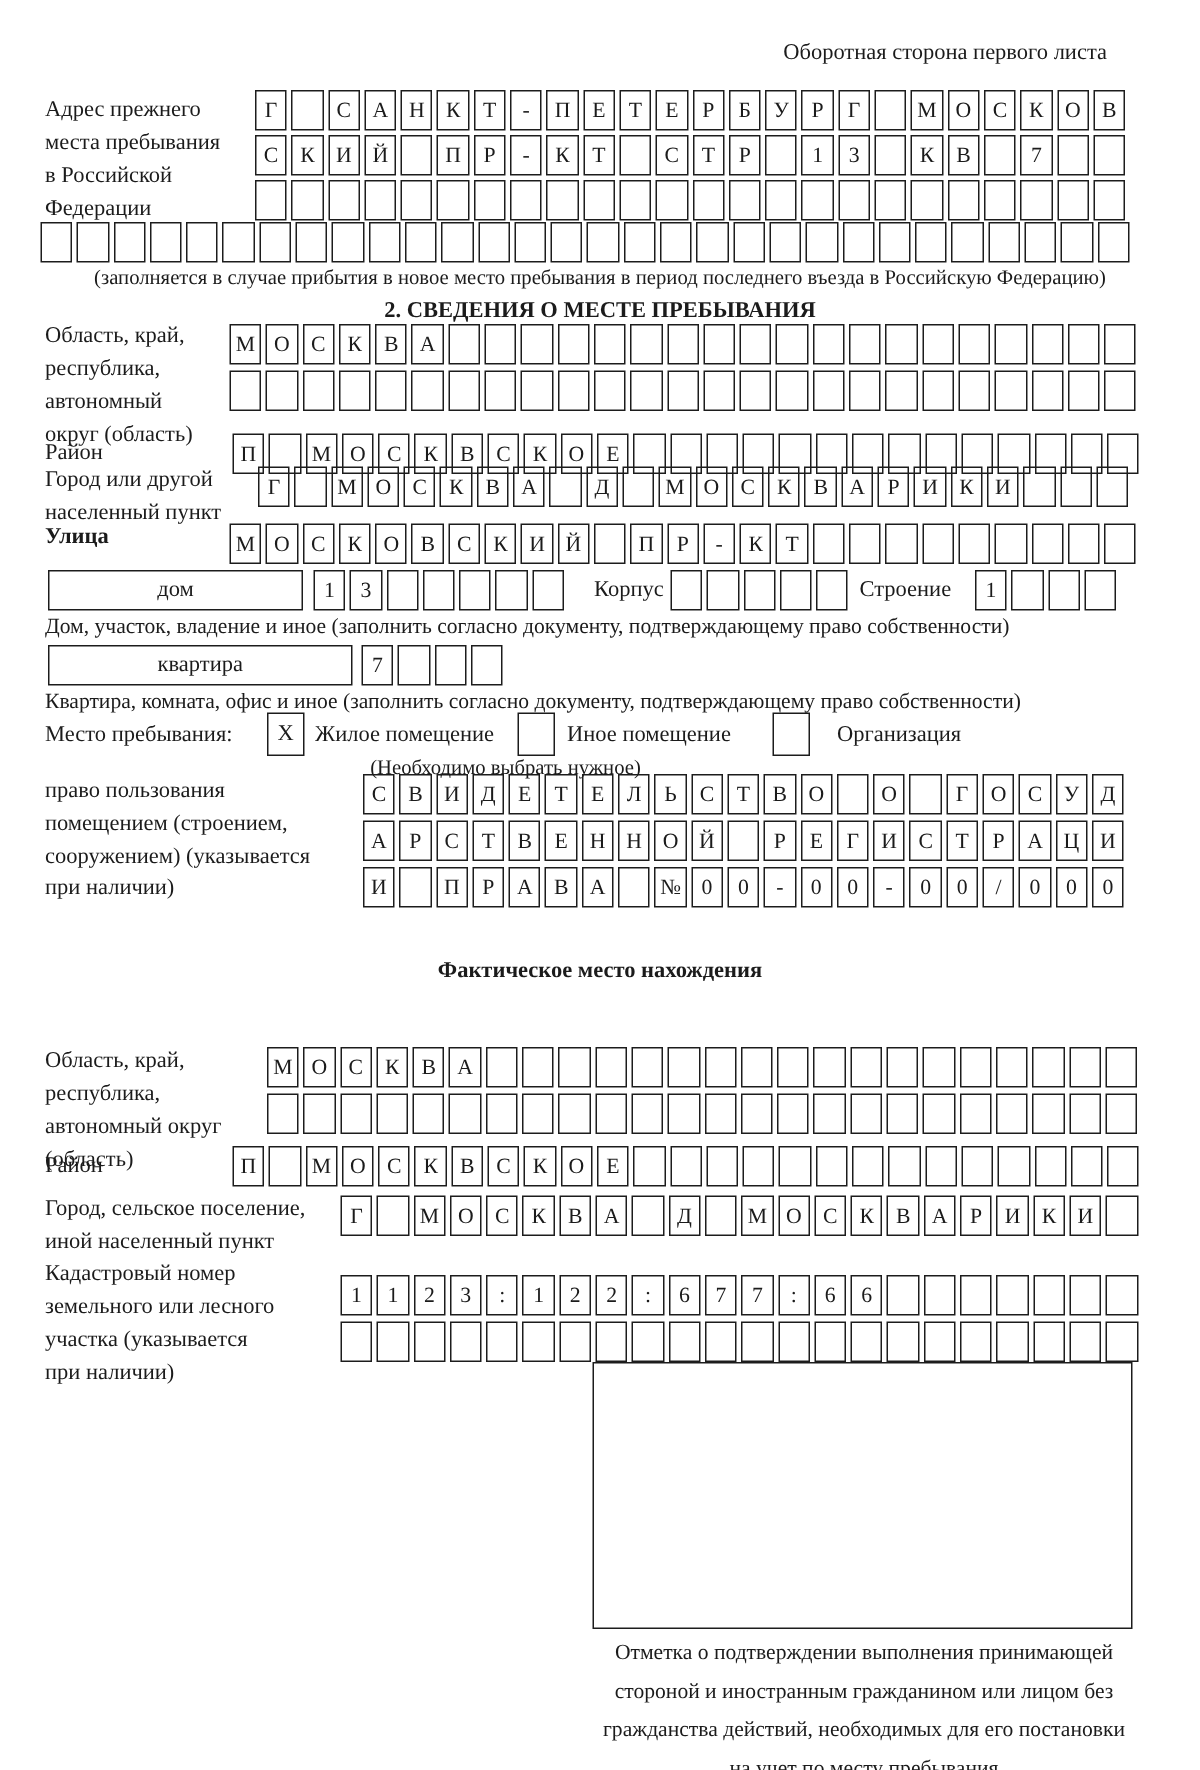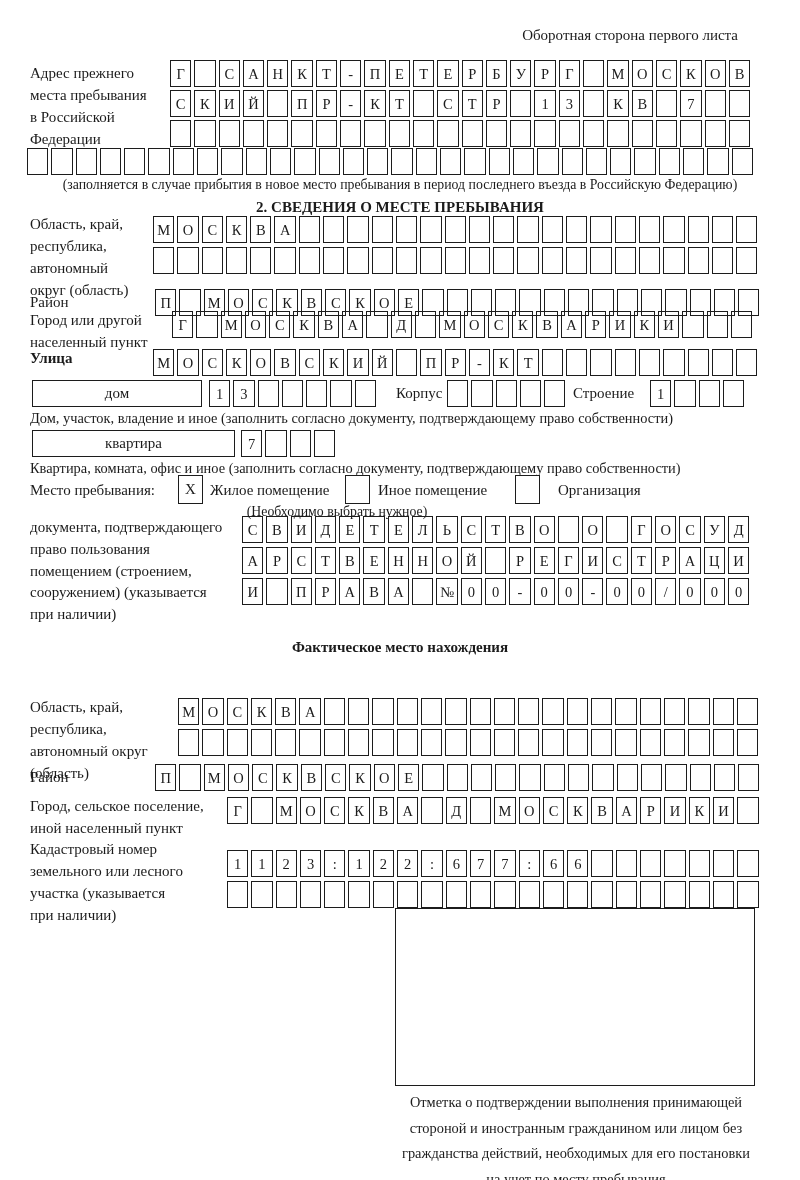--- a/index.html
+++ b/index.html
@@ -338,21 +338,20 @@
   <div class="lbl" style="top:479px;left:30px;">Место пребывания:</div>
   <div class="checkbox" style="top:475px;left:178px;">X</div>
   <div class="lbl" style="top:479px;left:210px;">Жилое помещение</div>
   <div class="checkbox" style="top:475px;left:345px;"></div>
   <div class="lbl" style="top:479px;left:378px;">Иное помещение</div>
   <div class="checkbox" style="top:475px;left:515px;"></div>
   <div class="lbl" style="top:479px;left:558px;text-align:right;">Организация</div>
   <div class="note" style="top:504px;left:137px;width:400px;text-align:center;">(Необходимо выбрать нужное)</div>
 
   <div class="lbl lbl6" style="top:517px;left:30px;">
-      <div>документа, подтверждающего</div>
       <div>право пользования</div>
       <div>помещением (строением,</div>
       <div>сооружением) (указывается</div>
       <div>при наличии)</div>
     </div>
   <div class="cellrow" style="top:516px;left:242px;">
       <div class="cell">С</div>
       <div class="cell">В</div>
       <div class="cell">И</div>
       <div class="cell">Д</div>

